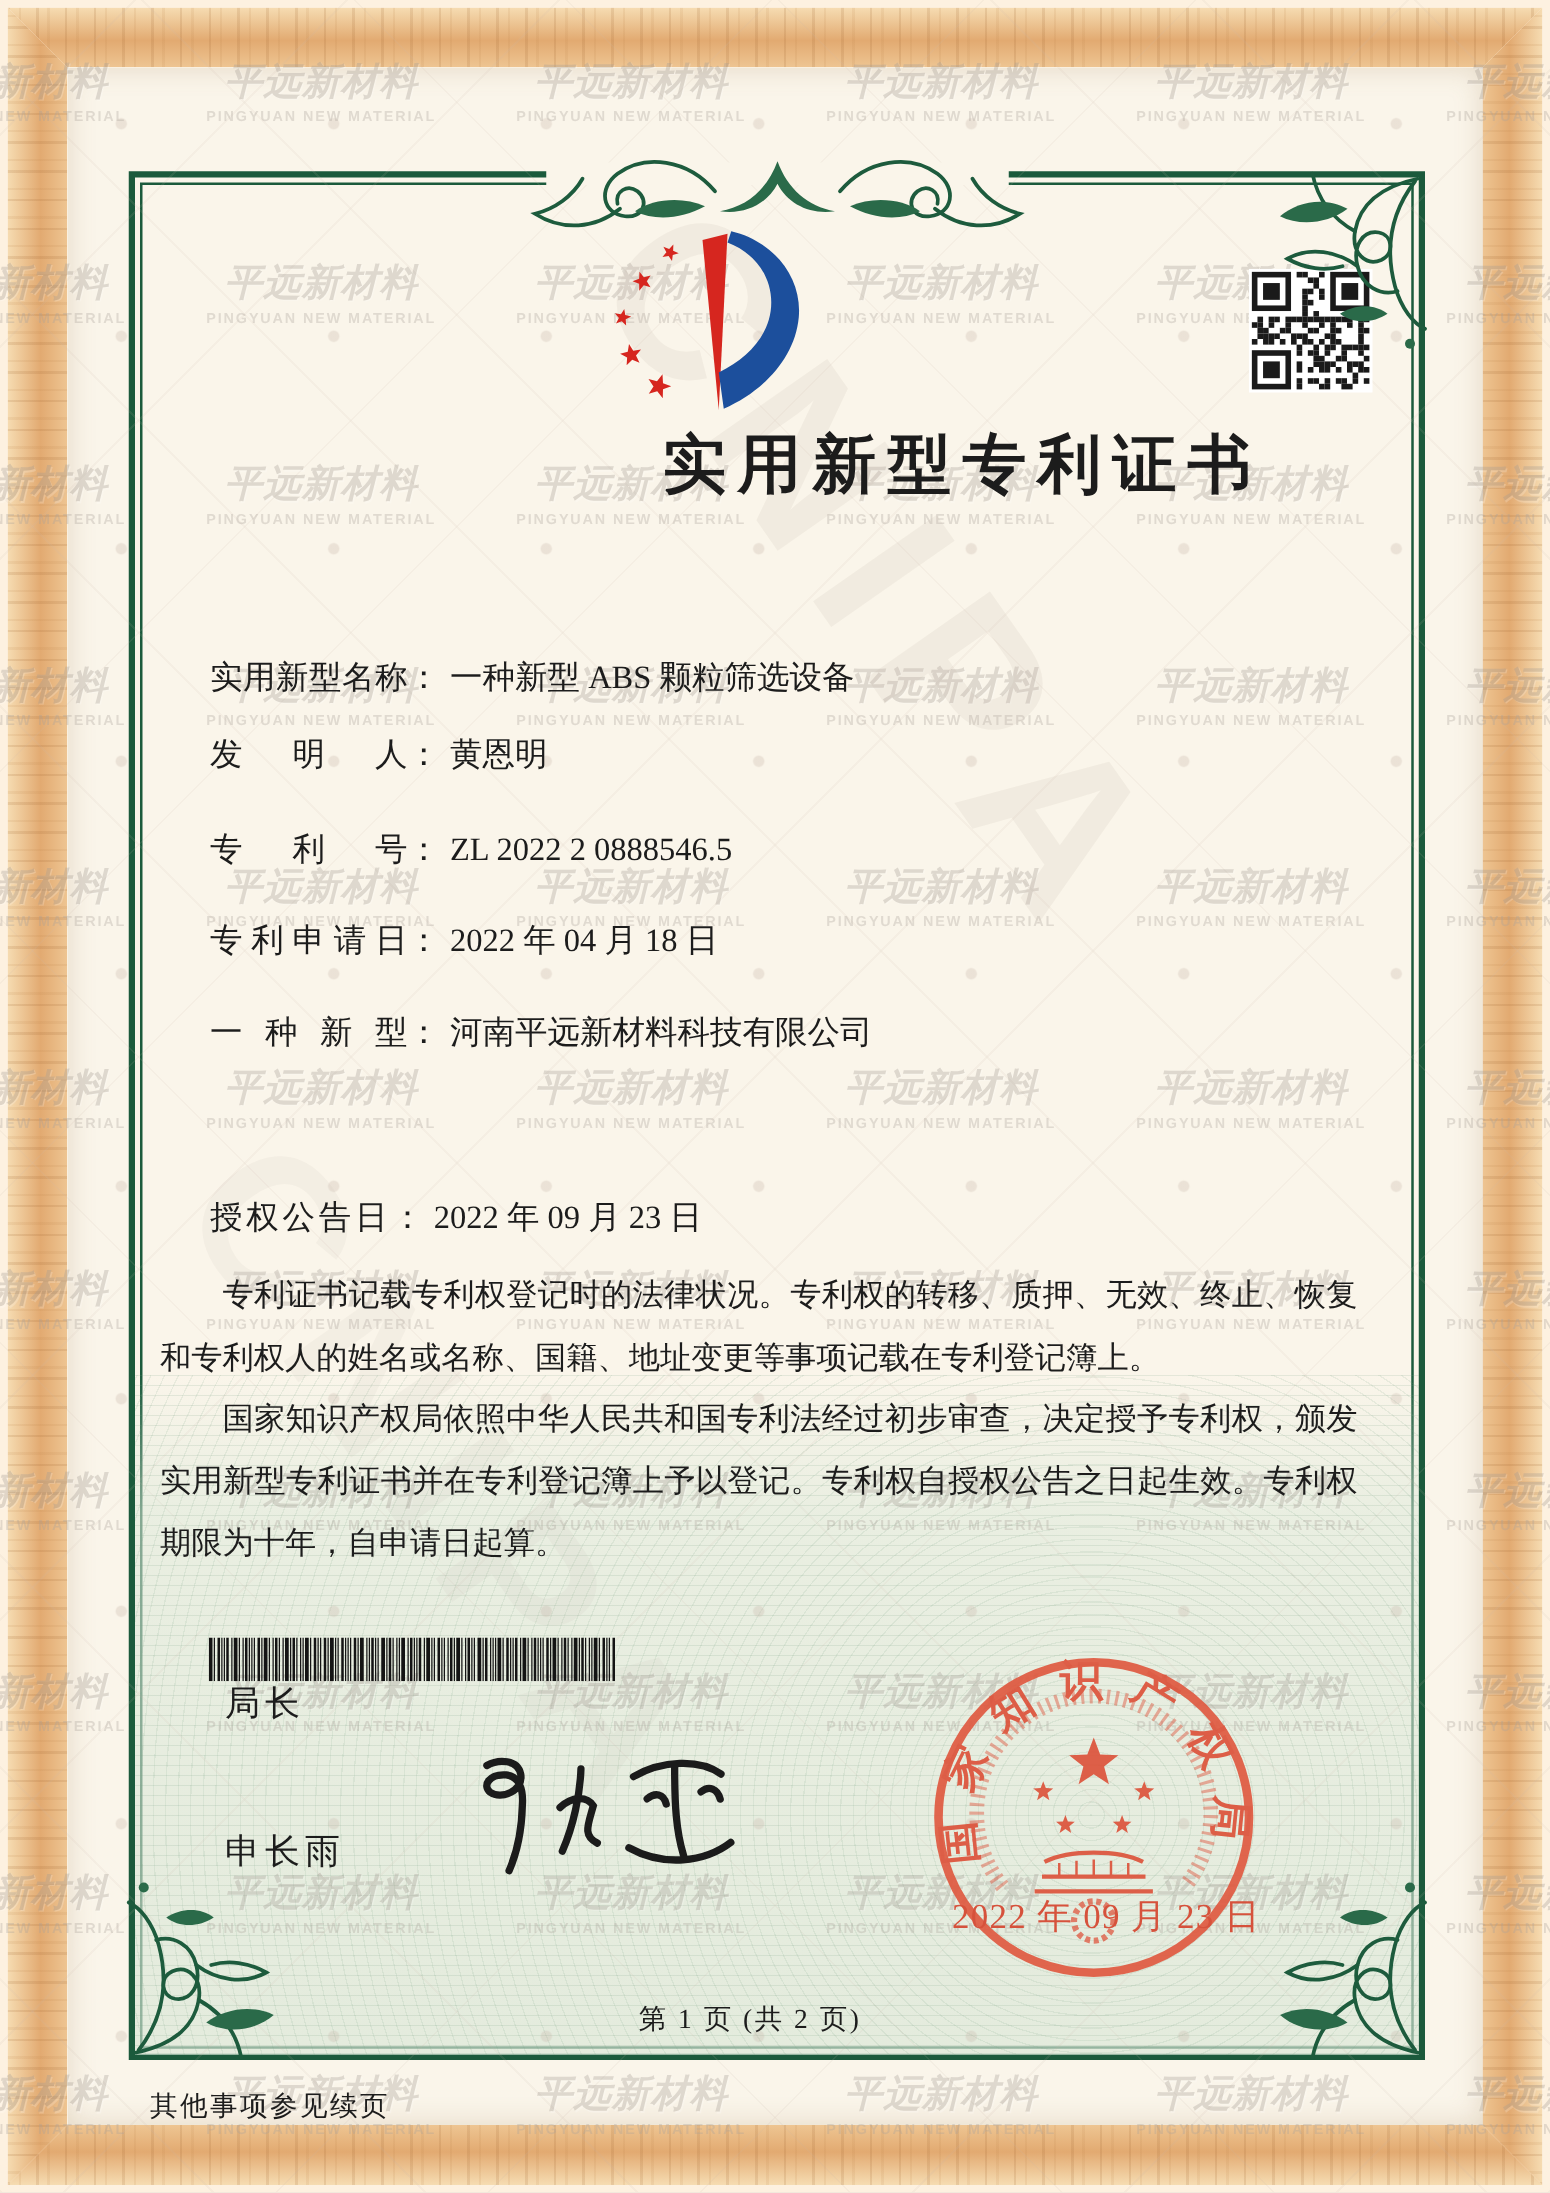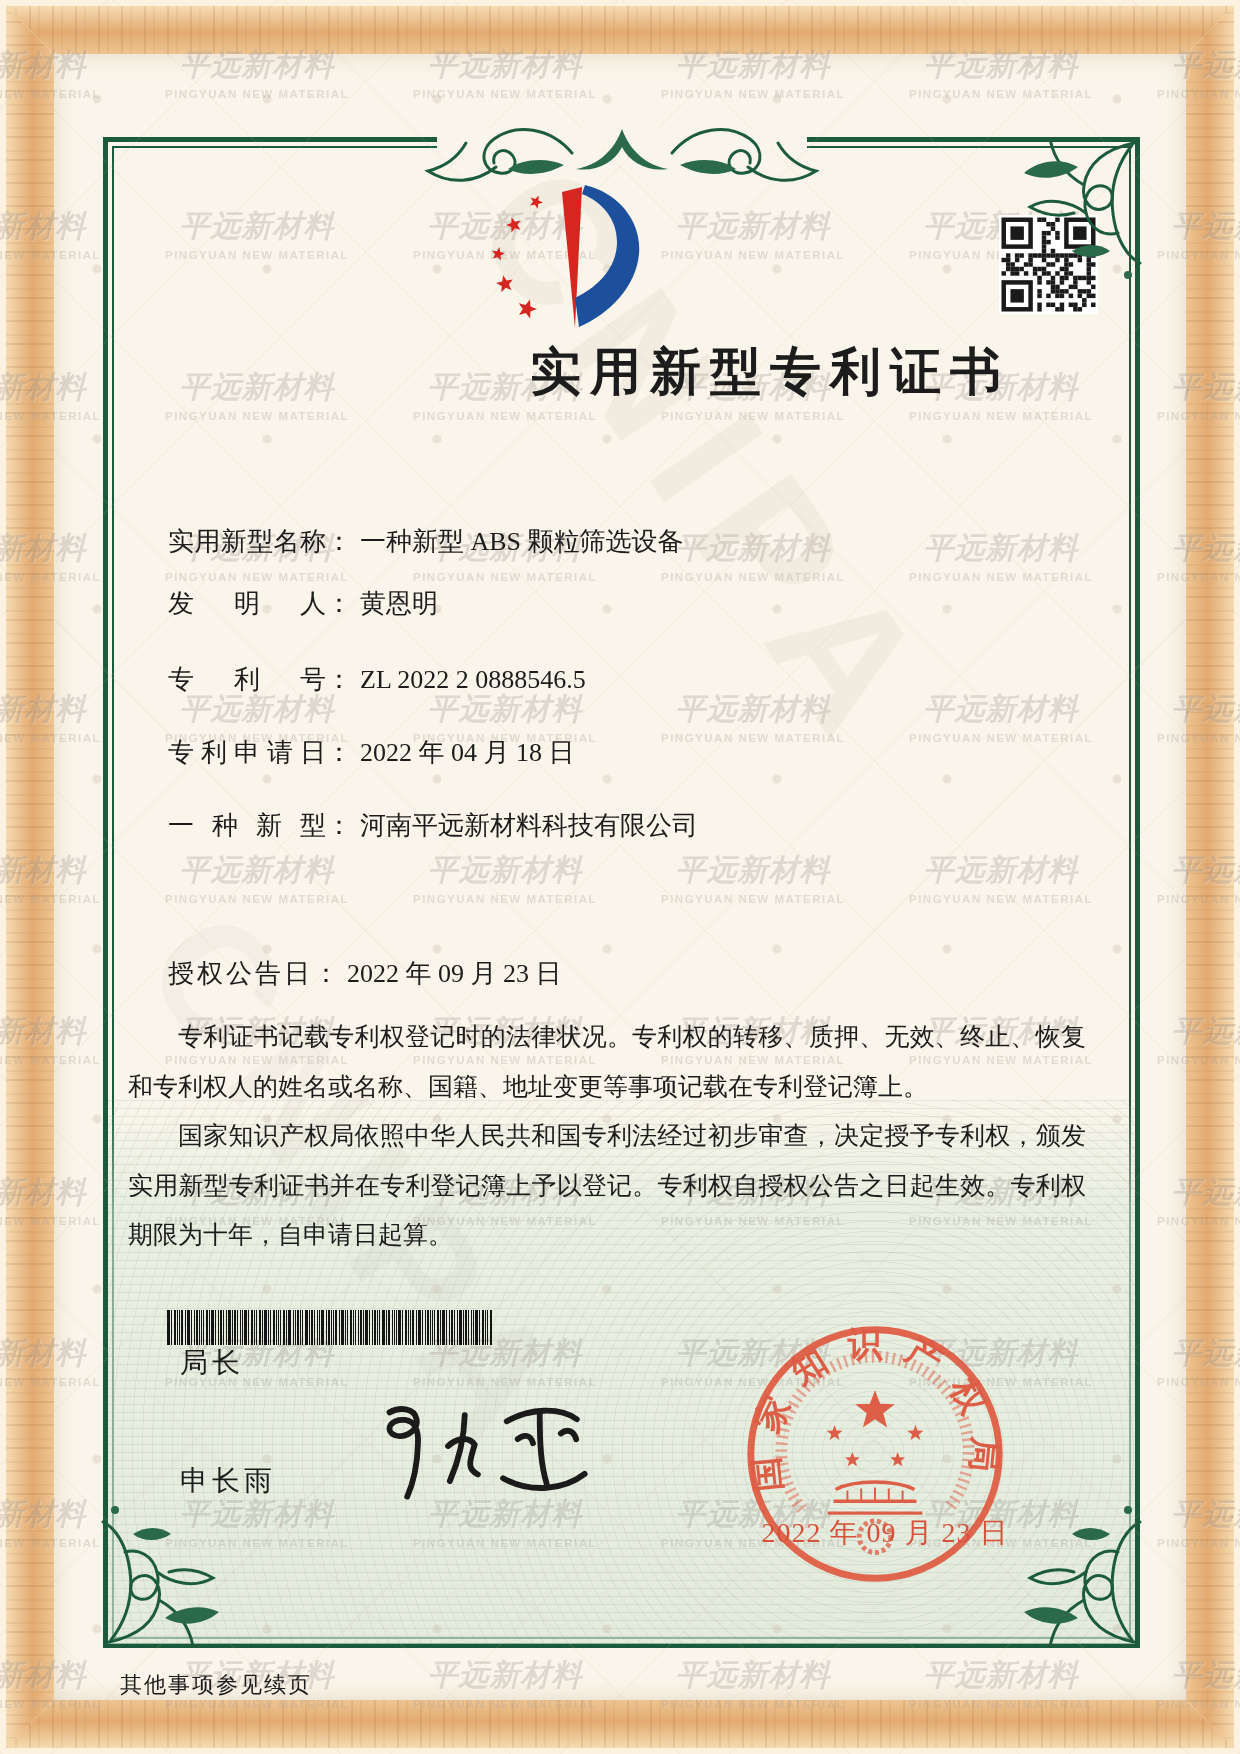--- a/index.html
+++ b/index.html
@@ -706,20 +706,21 @@
       <g id="seal-stars" fill="#dd5038">
           <polygon points="140.0,75.0 145.2,88.9 160.0,89.5 148.4,98.7 152.3,113.0 140.0,104.8 127.7,113.0 131.6,98.7 120.0,89.5 134.8,88.9 "></polygon>
           <polygon points="99.0,110.5 101.1,116.1 107.1,116.4 102.4,120.1 104.0,125.9 99.0,122.6 94.0,125.9 95.6,120.1 90.9,116.4 96.9,116.1 "></polygon>
           <polygon points="181.0,110.5 183.1,116.1 189.1,116.4 184.4,120.1 186.0,125.9 181.0,122.6 176.0,125.9 177.6,120.1 172.9,116.4 178.9,116.1 "></polygon>
           <polygon points="117.0,138.0 119.0,143.3 124.6,143.5 120.2,147.0 121.7,152.5 117.0,149.4 112.3,152.5 113.8,147.0 109.4,143.5 115.0,143.3 "></polygon>
           <polygon points="163.0,138.0 165.0,143.3 170.6,143.5 166.2,147.0 167.7,152.5 163.0,149.4 158.3,152.5 159.8,147.0 155.4,143.5 161.0,143.3 "></polygon>
         </g>
     </svg>
     <div class="abs seal-date">2022 年 09 月 23 日</div>
 
+    <div class="abs page-footer">第 1 页 (共 2 页)</div>
     <div class="abs cont-note">其他事项参见续页</div>
 
     <svg class="abs" style="left:0;top:0;" width="1240" height="1754" viewBox="0 0 1240 1754" pointer-events="none">
       <defs>
         <g id="fl">
           <path class="fs" d="M6,144 C34,138 52,124 56,102 C59,84 47,74 35,79 C24,84 26,99 37,101 C50,103 58,90 54,74 C50,58 36,50 22,54"></path>
           <path class="fs" d="M8,142 C28,116 32,88 24,58 C19,40 9,28 0,24"></path>
           <path class="fs" d="M54,74 C70,86 92,90 110,80 C96,72 80,70 66,74"></path>
           <path class="fs" d="M56,102 C74,112 86,128 90,148"></path>
           <path class="ff" d="M62,120 C78,108 100,106 116,114 C102,126 80,130 62,120 Z"></path>

